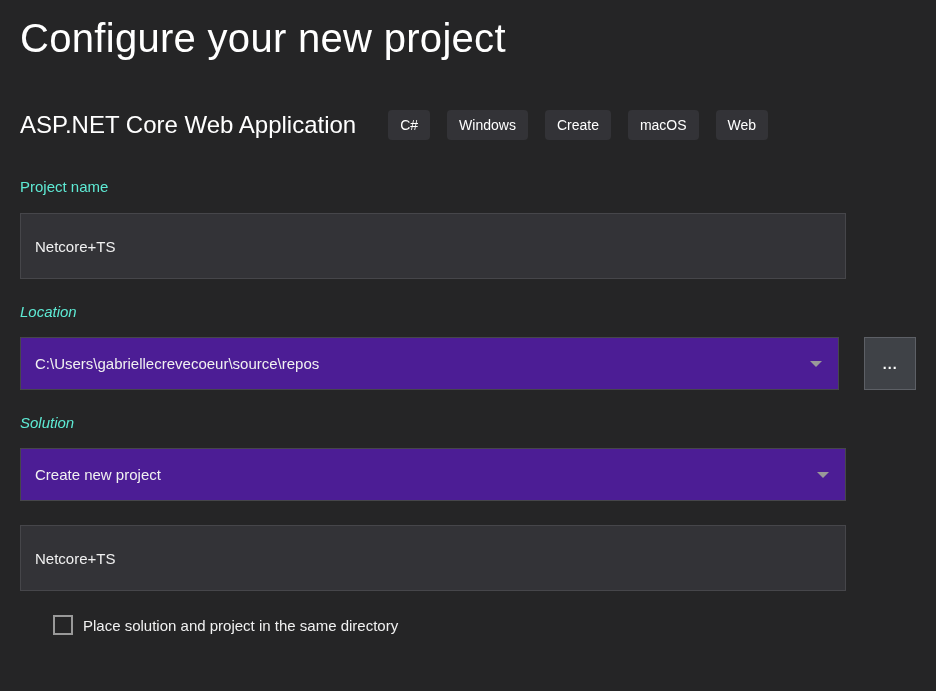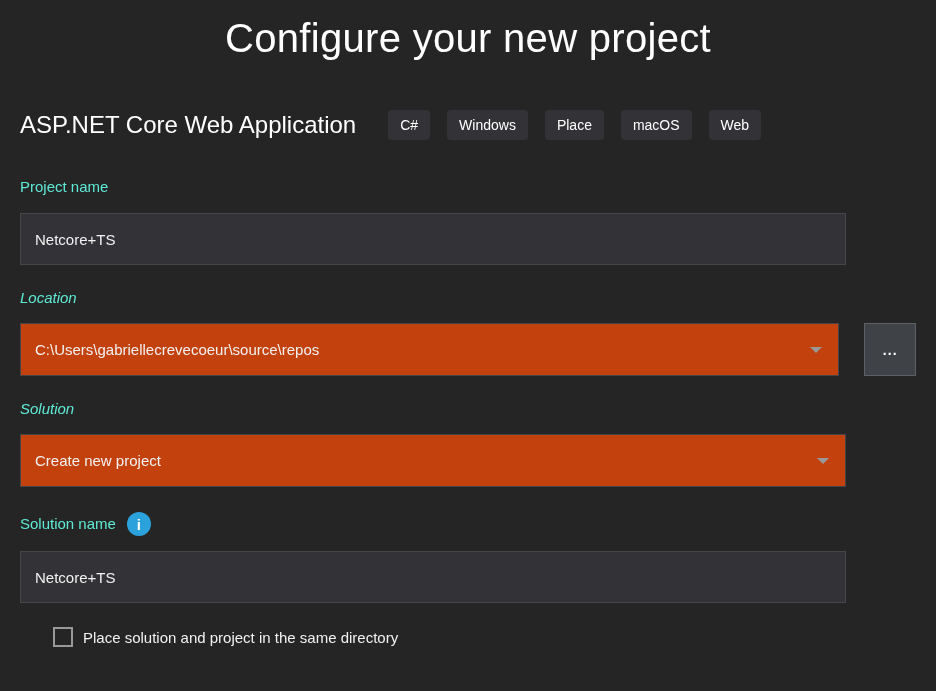--- a/index.html
+++ b/index.html
@@ -10,21 +10,20 @@
     font-family:"Liberation Sans", sans-serif;
   }
   .dialog { padding:12px 20px 0 20px; width:936px; height:691px; }
 
   .page-title {
     font-size:40px;
     font-weight:300;
     color:#ffffff;
     line-height:52px;
     letter-spacing:0.3px;
-    text-align:center;
   }
 
   .template-row {
     margin-top:46px;
     display:flex;
     align-items:center;
   }
   .template-name {
     font-size:24px;
     font-weight:400;
@@ -50,36 +49,36 @@
     font-size:15px;
     color:#5eead4;
     height:18px;
     line-height:18px;
     margin-bottom:17px;
   }
   .field .field-label.tight { margin-bottom:16px;font-style:italic; }
 
   .textbox {
     width:826px;
-    height:52px;
+    height:66px;
     background:#333337;
     border:1px solid #46464a;
     color:#f1f1f1;
     font-size:15px;
     font-family:"Liberation Sans", sans-serif;
     padding:0 14px;
     outline:none;
     display:block;
   }
 
   .combo-row { display:flex; align-items:stretch; gap:25px; }
   .combobox {
     width:826px;
     height:53px;
-    background:#c2410c;
+    background:#4c1d95;
     border:1px solid #46464a;
     display:flex;
     align-items:center;
     justify-content:space-between;
     padding:0 14px;
     cursor:pointer;
   }
   .combo-text { font-size:15px; color:#f1f1f1; }
   .chevron-down {
     width:0; height:0;
@@ -145,21 +144,21 @@
 
 <div class="dialog">
 
   <h1 class="page-title">Configure your new project</h1>
 
   <div class="template-row">
     <h2 class="template-name">ASP.NET Core Web Application</h2>
     <div class="tags">
       <span class="tag">C#</span>
       <span class="tag">Windows</span>
-      <span class="tag">Place</span>
+      <span class="tag">Create</span>
       <span class="tag">macOS</span>
       <span class="tag">Web</span>
     </div>
   </div>
 
   <div class="field first">
     <label class="field-label">Project name</label>
     <input class="textbox" type="text" value="Netcore+TS" style="">
   </div>
 
@@ -176,24 +175,20 @@
 
   <div class="field">
     <label class="field-label tight">Solution</label>
     <div class="combobox">
       <span class="combo-text">Create new project</span>
       <span class="chevron-down"></span>
     </div>
   </div>
 
   <div class="field">
-    <div class="label-row">
-      <label class="field-label">Solution name</label>
-      <span class="info-icon">i</span>
-    </div>
     <input class="textbox" type="text" value="Netcore+TS" style="">
   </div>
 
   <div class="check-row">
     <span class="checkbox"></span>
     <span class="check-label">Place solution and project in the same directory</span>
   </div>
 
 </div>
 

